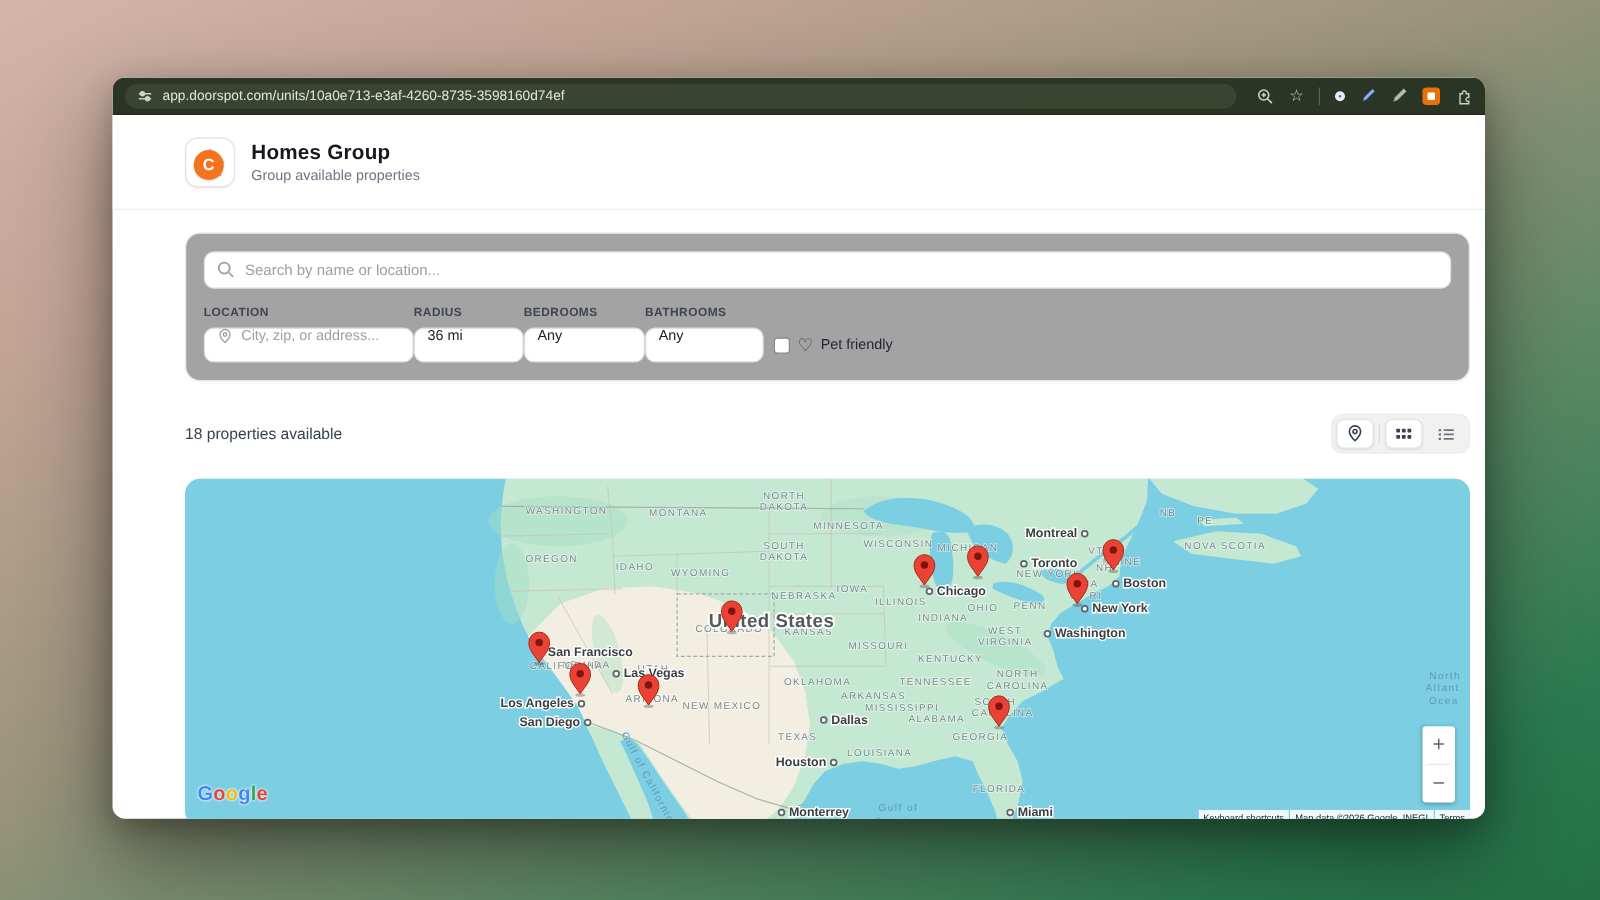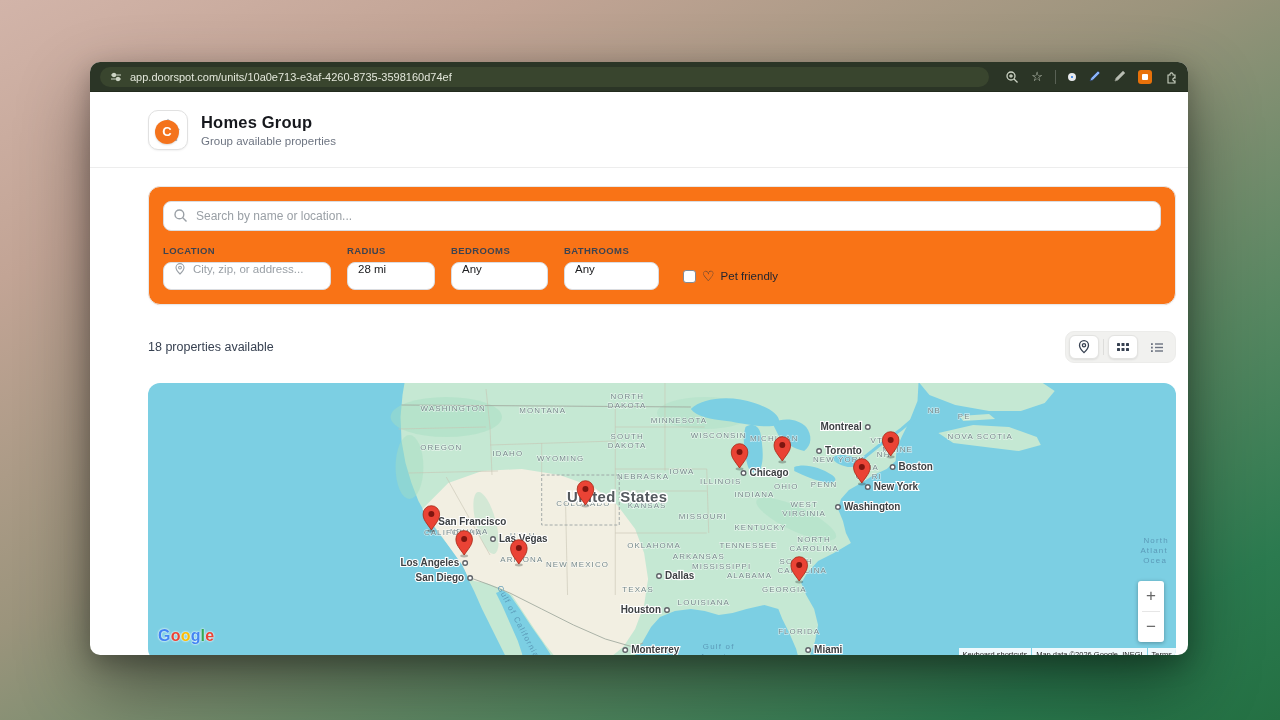--- a/index.html
+++ b/index.html
@@ -20,26 +20,26 @@
   .ext-orange i{display:block;width:6px;height:6px;background:#fff;border-radius:1px}
   
   .appheader{height:76px;display:flex;align-items:center;gap:13px;padding:0 58px;border-bottom:1px solid #ededed;background:#fff}
   .logo{width:40px;height:40px;border:1px solid #e1e1e1;border-radius:10px;position:relative;background:#fff;box-shadow:0 1px 2px rgba(0,0,0,.06);flex:none}
   .logo-badge{position:absolute;left:6px;top:9px;width:24px;height:24px;border-radius:50%;background:#f4731c;color:#fff;
               font-weight:bold;font-size:13px;display:flex;align-items:center;justify-content:center;box-shadow:0 1px 2px rgba(0,0,0,.15)}
   .title{font-size:16.5px;font-weight:bold;color:#16181d;letter-spacing:.2px}
   .subtitle{font-size:11.5px;color:#6e7582;margin-top:3px}
   
   .main{padding:18px 12px 0 58px}
-  .filter-card{border:1px solid #e8e8e8;border-radius:12px;padding:14px;background:#f97316;box-shadow:0 1px 2px rgba(0,0,0,.03)}
+  .filter-card{border:1px solid #e8e8e8;border-radius:12px;padding:14px;background:#a3a3a3;box-shadow:0 1px 2px rgba(0,0,0,.03)}
   .search-wrap{position:relative}
   .search-input{width:100%;height:30px;border:1px solid #dadce0;border-radius:8px;padding:0 12px 0 32px;font-size:12px;color:#333;outline:none;background:#fff}
   .search-input::placeholder{color:#9aa0a6}
   .sicon{position:absolute;left:10px;top:7px}
-  .filter-row{display:flex;margin-top:14px;gap:16px;align-items:flex-end}
+  .filter-row{display:flex;margin-top:14px;align-items:flex-end}
   .field{display:flex;flex-direction:column}
   .flabel{font-size:9.5px;font-weight:bold;color:#3e4450;letter-spacing:.4px;margin-bottom:6px}
   .finput{height:28px;border:1px solid #dadce0;border-radius:8px;display:flex;align-items:flex-start;gap:7px;padding:0 10px;font-size:11.5px;color:#202124;background:#fff}
   .ph{color:#9aa0a6}
   .w-loc{width:168px}.w-rad{width:88px}.w-bed{width:97px}.w-bath{width:95px}
   .pet{display:flex;align-items:center;gap:6px;margin:0 0 7px 8px}
   .cb{width:13px;height:13px;border:1.5px solid #848b96;border-radius:3px;background:#fff}
   .heart{font-size:14px;color:#2f3640;line-height:1}
   .petlbl{font-size:11.5px;color:#1f2430}
   
@@ -168,21 +168,21 @@
                     <circle cx="6" cy="4.6" r="1.4"></circle>
               </g>
                 </svg>
             </span>
             <span class="ph">City, zip, or address...</span>
           </div>
         </div>
         <div class="field">
           <span class="flabel">RADIUS</span>
           <div class="finput w-rad">
-            <span>28 mi</span>
+            <span>36 mi</span>
           </div>
         </div>
         <div class="field">
           <span class="flabel">BEDROOMS</span>
           <div class="finput w-bed">
             <span>Any</span>
           </div>
         </div>
         <div class="field">
           <span class="flabel">BATHROOMS</span>

